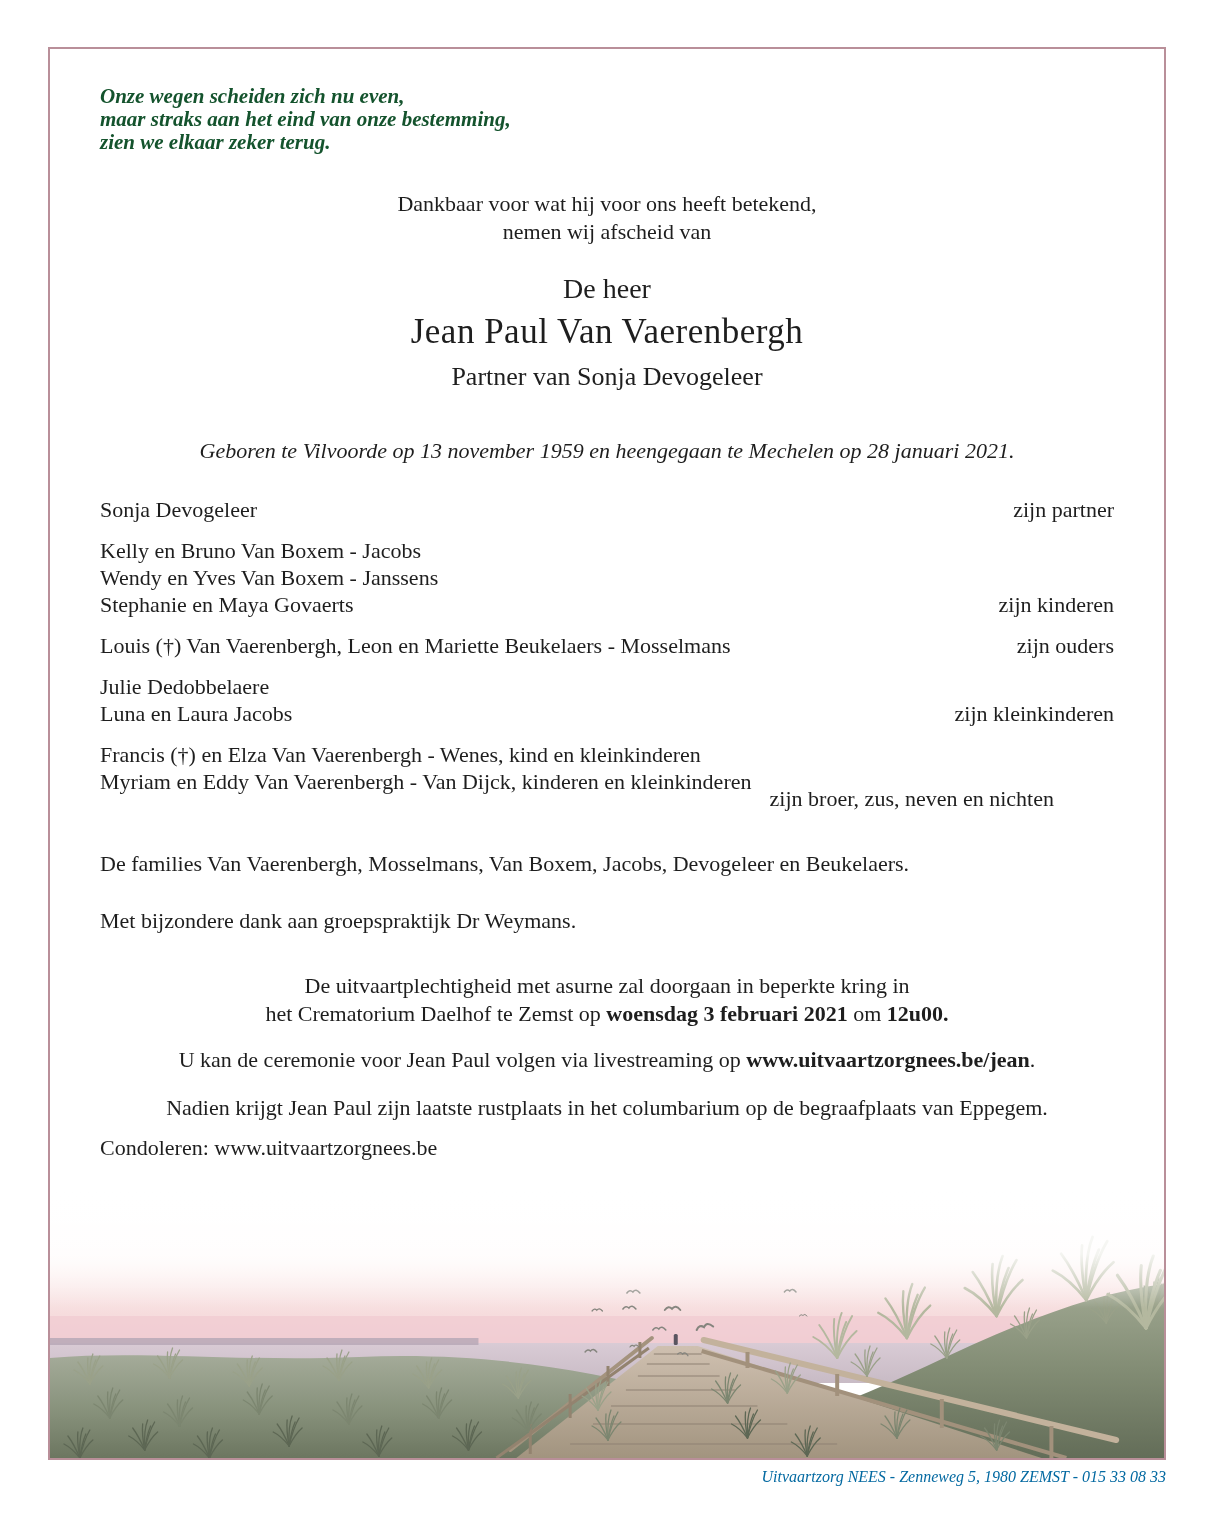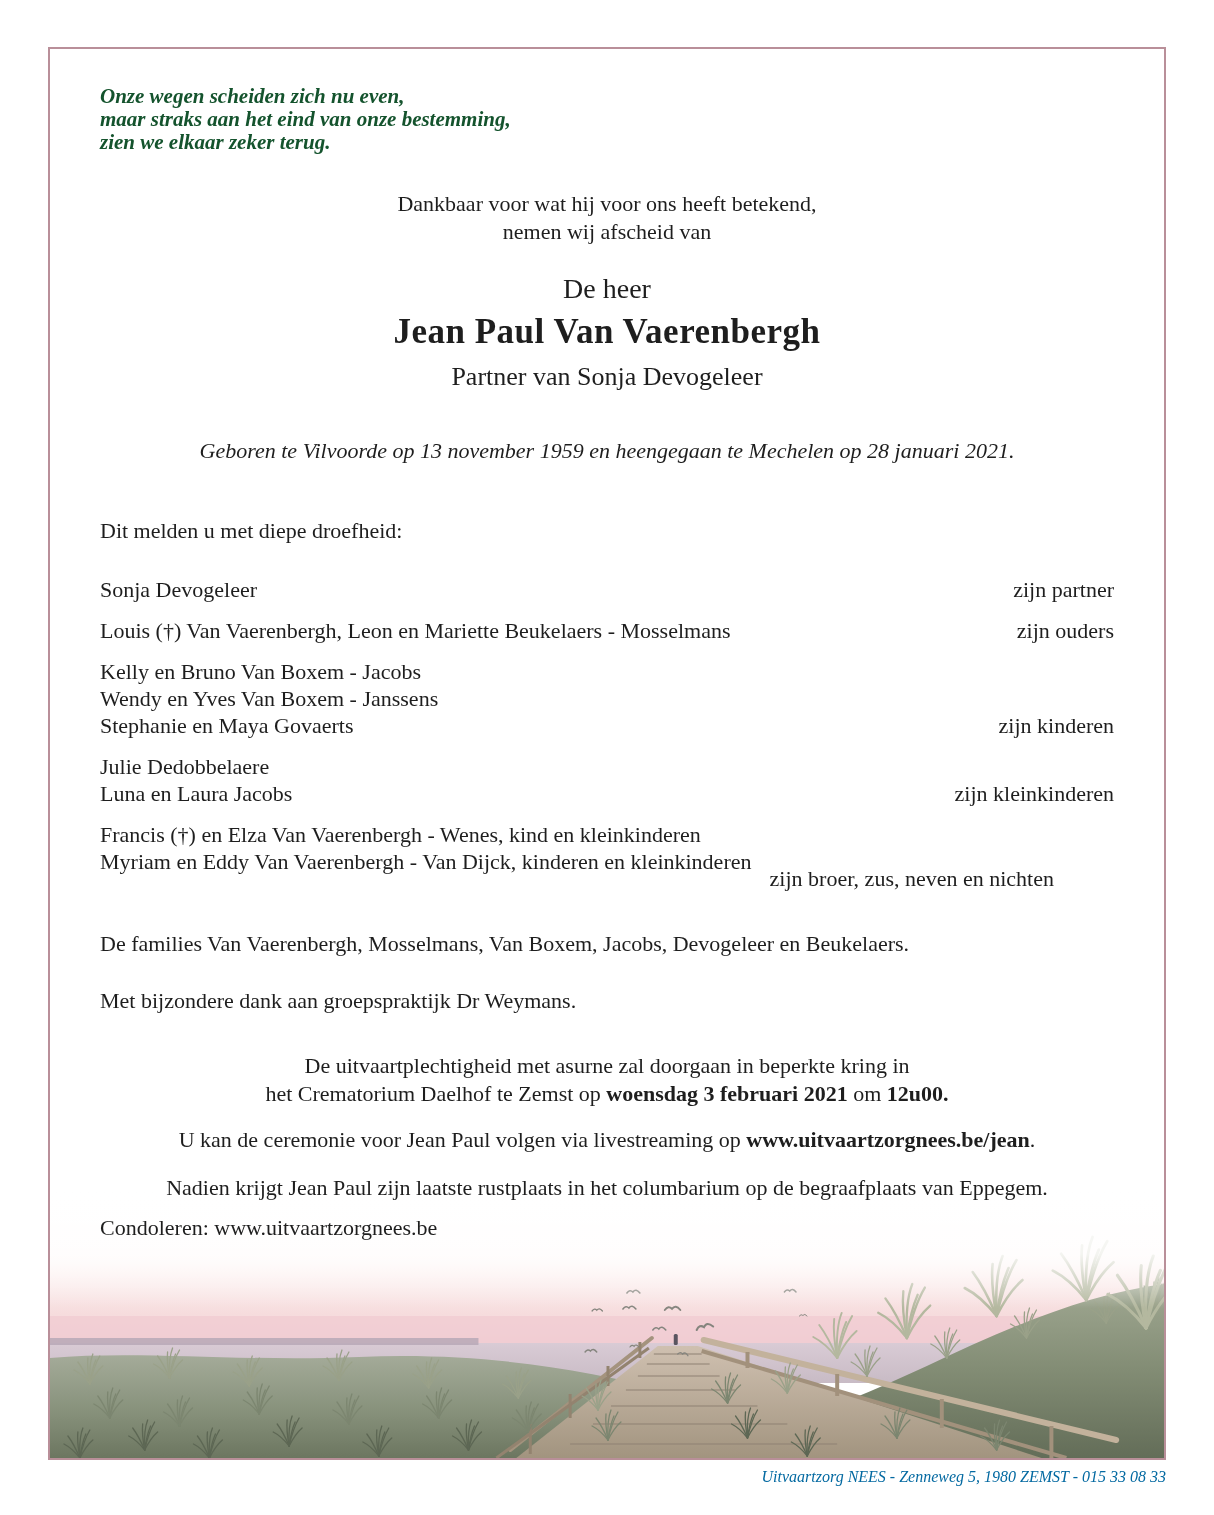--- a/index.html
+++ b/index.html
@@ -14,21 +14,21 @@
   .photo{position:absolute;left:0;right:0;bottom:0;height:270px;z-index:0;}
   .photo svg{display:block;width:100%;height:100%;}
   .content{position:relative;z-index:1;padding:0 50px;}
   .quote{
     margin-top:36px;color:#14532d;font-weight:bold;font-style:italic;
     font-size:21px;line-height:23px;
   }
   .center{text-align:center;}
   .intro{margin-top:36px;font-size:22px;line-height:28px;}
   .salutation{margin-top:26px;font-size:28px;line-height:34px;}
-  .deceased-name{margin-top:6px;font-size:35px;line-height:40px;font-weight:bold;letter-spacing:.5px;}
+  .deceased-name{margin-top:6px;font-size:35px;line-height:40px;font-weight:normal;letter-spacing:.5px;}
   .partner{margin-top:10px;font-size:26px;line-height:30px;}
   .life-dates{margin-top:46px;font-style:italic;font-size:22px;line-height:26px;}
   .announce{margin-top:54px;font-size:22px;line-height:26px;}
   .relations{margin-top:32px;font-size:22px;}
   .rel-group{margin-top:14px;}
   .rel-group:first-child{margin-top:0;}
   .rel-row{display:flex;justify-content:space-between;align-items:flex-end;}
   .rel-names div{line-height:27px;}
   .rel-role{white-space:nowrap;line-height:27px;}
   .rel-role-below{text-align:right;line-height:27px;margin-top:-10px;margin-right:60px;}
@@ -222,56 +222,55 @@
       <div>Dankbaar voor wat hij voor ons heeft betekend,</div>
       <div>nemen wij afscheid van</div>
     </div>
 
     <div class="center salutation">De heer</div>
     <div class="center deceased-name">Jean Paul Van Vaerenbergh</div>
     <div class="center partner">Partner van Sonja Devogeleer</div>
 
     <div class="center life-dates">Geboren te Vilvoorde op 13 november 1959 en heengegaan te Mechelen op 28 januari 2021.</div>
 
-    <div class="announce">Dit melden u met diepe droefheid:</div>
 
     <div class="relations">
 
       <div class="rel-group">
         <div class="rel-row">
           <div class="rel-names">
             <div>Sonja Devogeleer</div>
           </div>
           <div class="rel-role">zijn partner</div>
-        </div>
-      </div>
-
-      <div class="rel-group">
-        <div class="rel-row">
-          <div class="rel-names">
-            <div>Louis (†) Van Vaerenbergh, Leon en Mariette Beukelaers - Mosselmans</div>
-          </div>
-          <div class="rel-role">zijn ouders</div>
         </div>
       </div>
 
       <div class="rel-group">
         <div class="rel-row">
           <div class="rel-names">
             <div>Kelly en Bruno Van Boxem - Jacobs</div>
             <div>Wendy en Yves Van Boxem - Janssens</div>
             <div>Stephanie en Maya Govaerts</div>
           </div>
           <div class="rel-role">zijn kinderen</div>
         </div>
       </div>
 
       <div class="rel-group">
         <div class="rel-row">
           <div class="rel-names">
+            <div>Louis (†) Van Vaerenbergh, Leon en Mariette Beukelaers - Mosselmans</div>
+          </div>
+          <div class="rel-role">zijn ouders</div>
+        </div>
+      </div>
+
+      <div class="rel-group">
+        <div class="rel-row">
+          <div class="rel-names">
             <div>Julie Dedobbelaere</div>
             <div>Luna en Laura Jacobs</div>
           </div>
           <div class="rel-role">zijn kleinkinderen</div>
         </div>
       </div>
 
       <div class="rel-group">
         <div class="rel-names">
           <div>Francis (†) en Elza Van Vaerenbergh - Wenes, kind en kleinkinderen</div>

